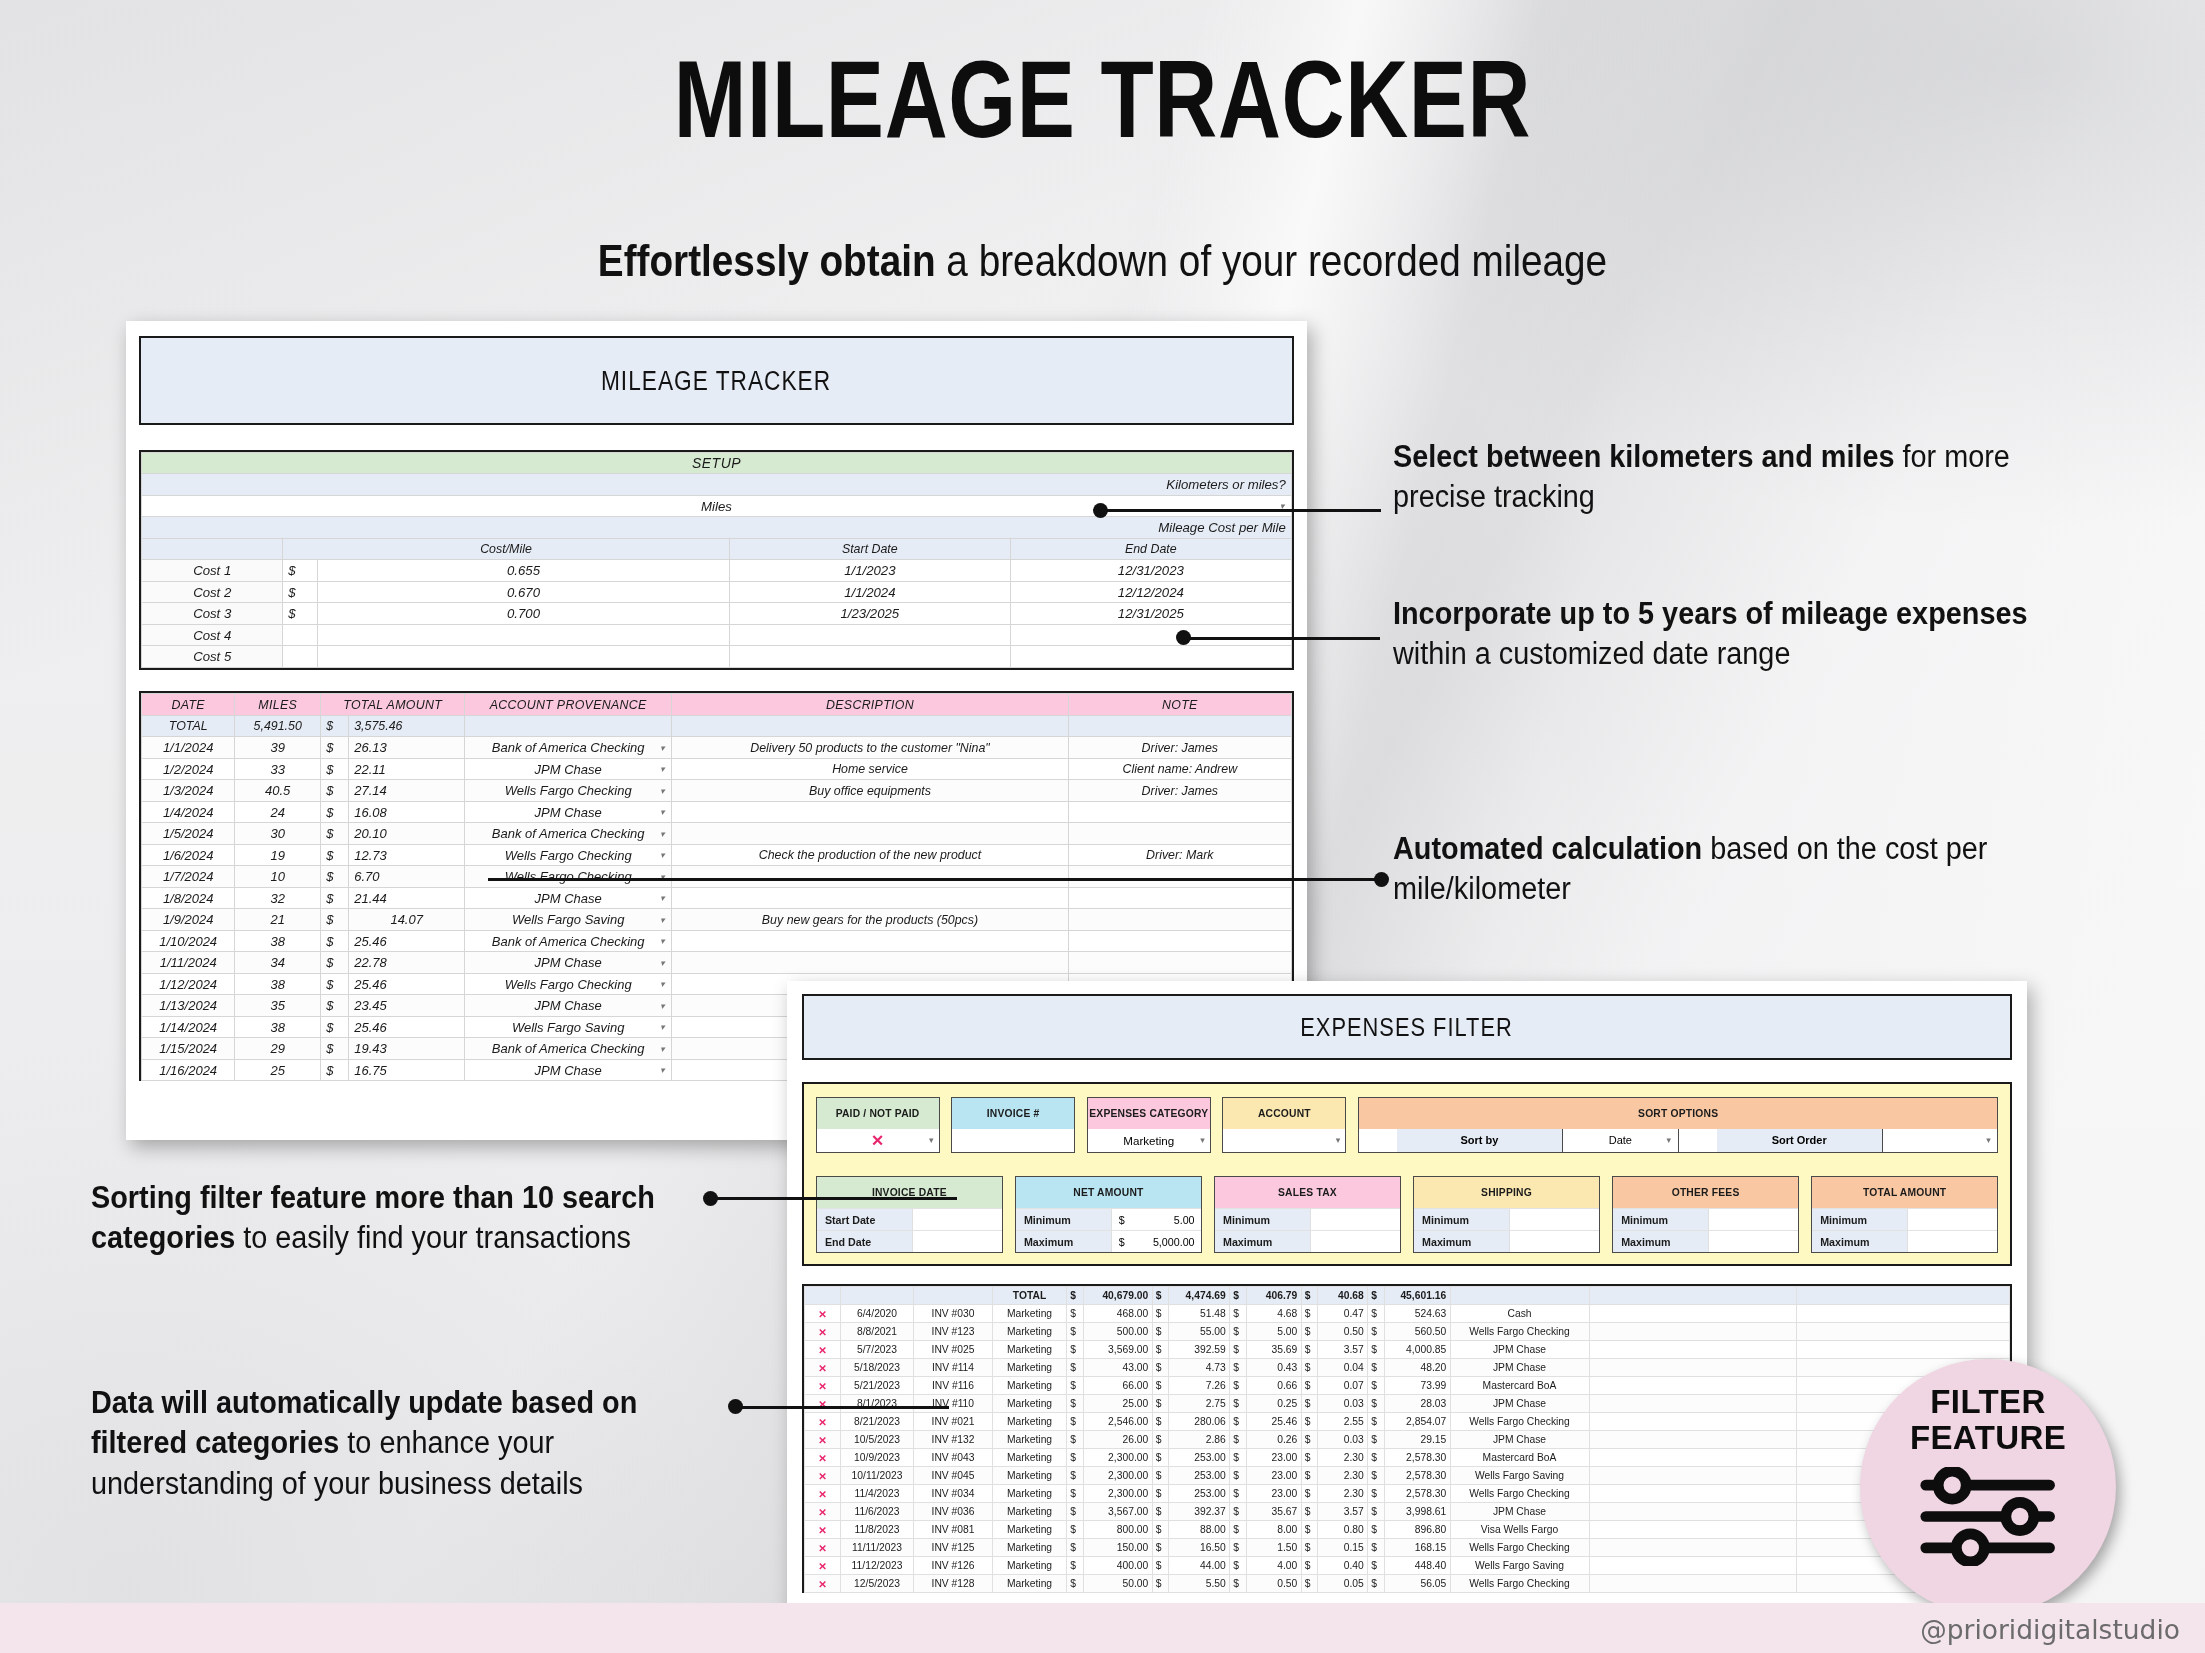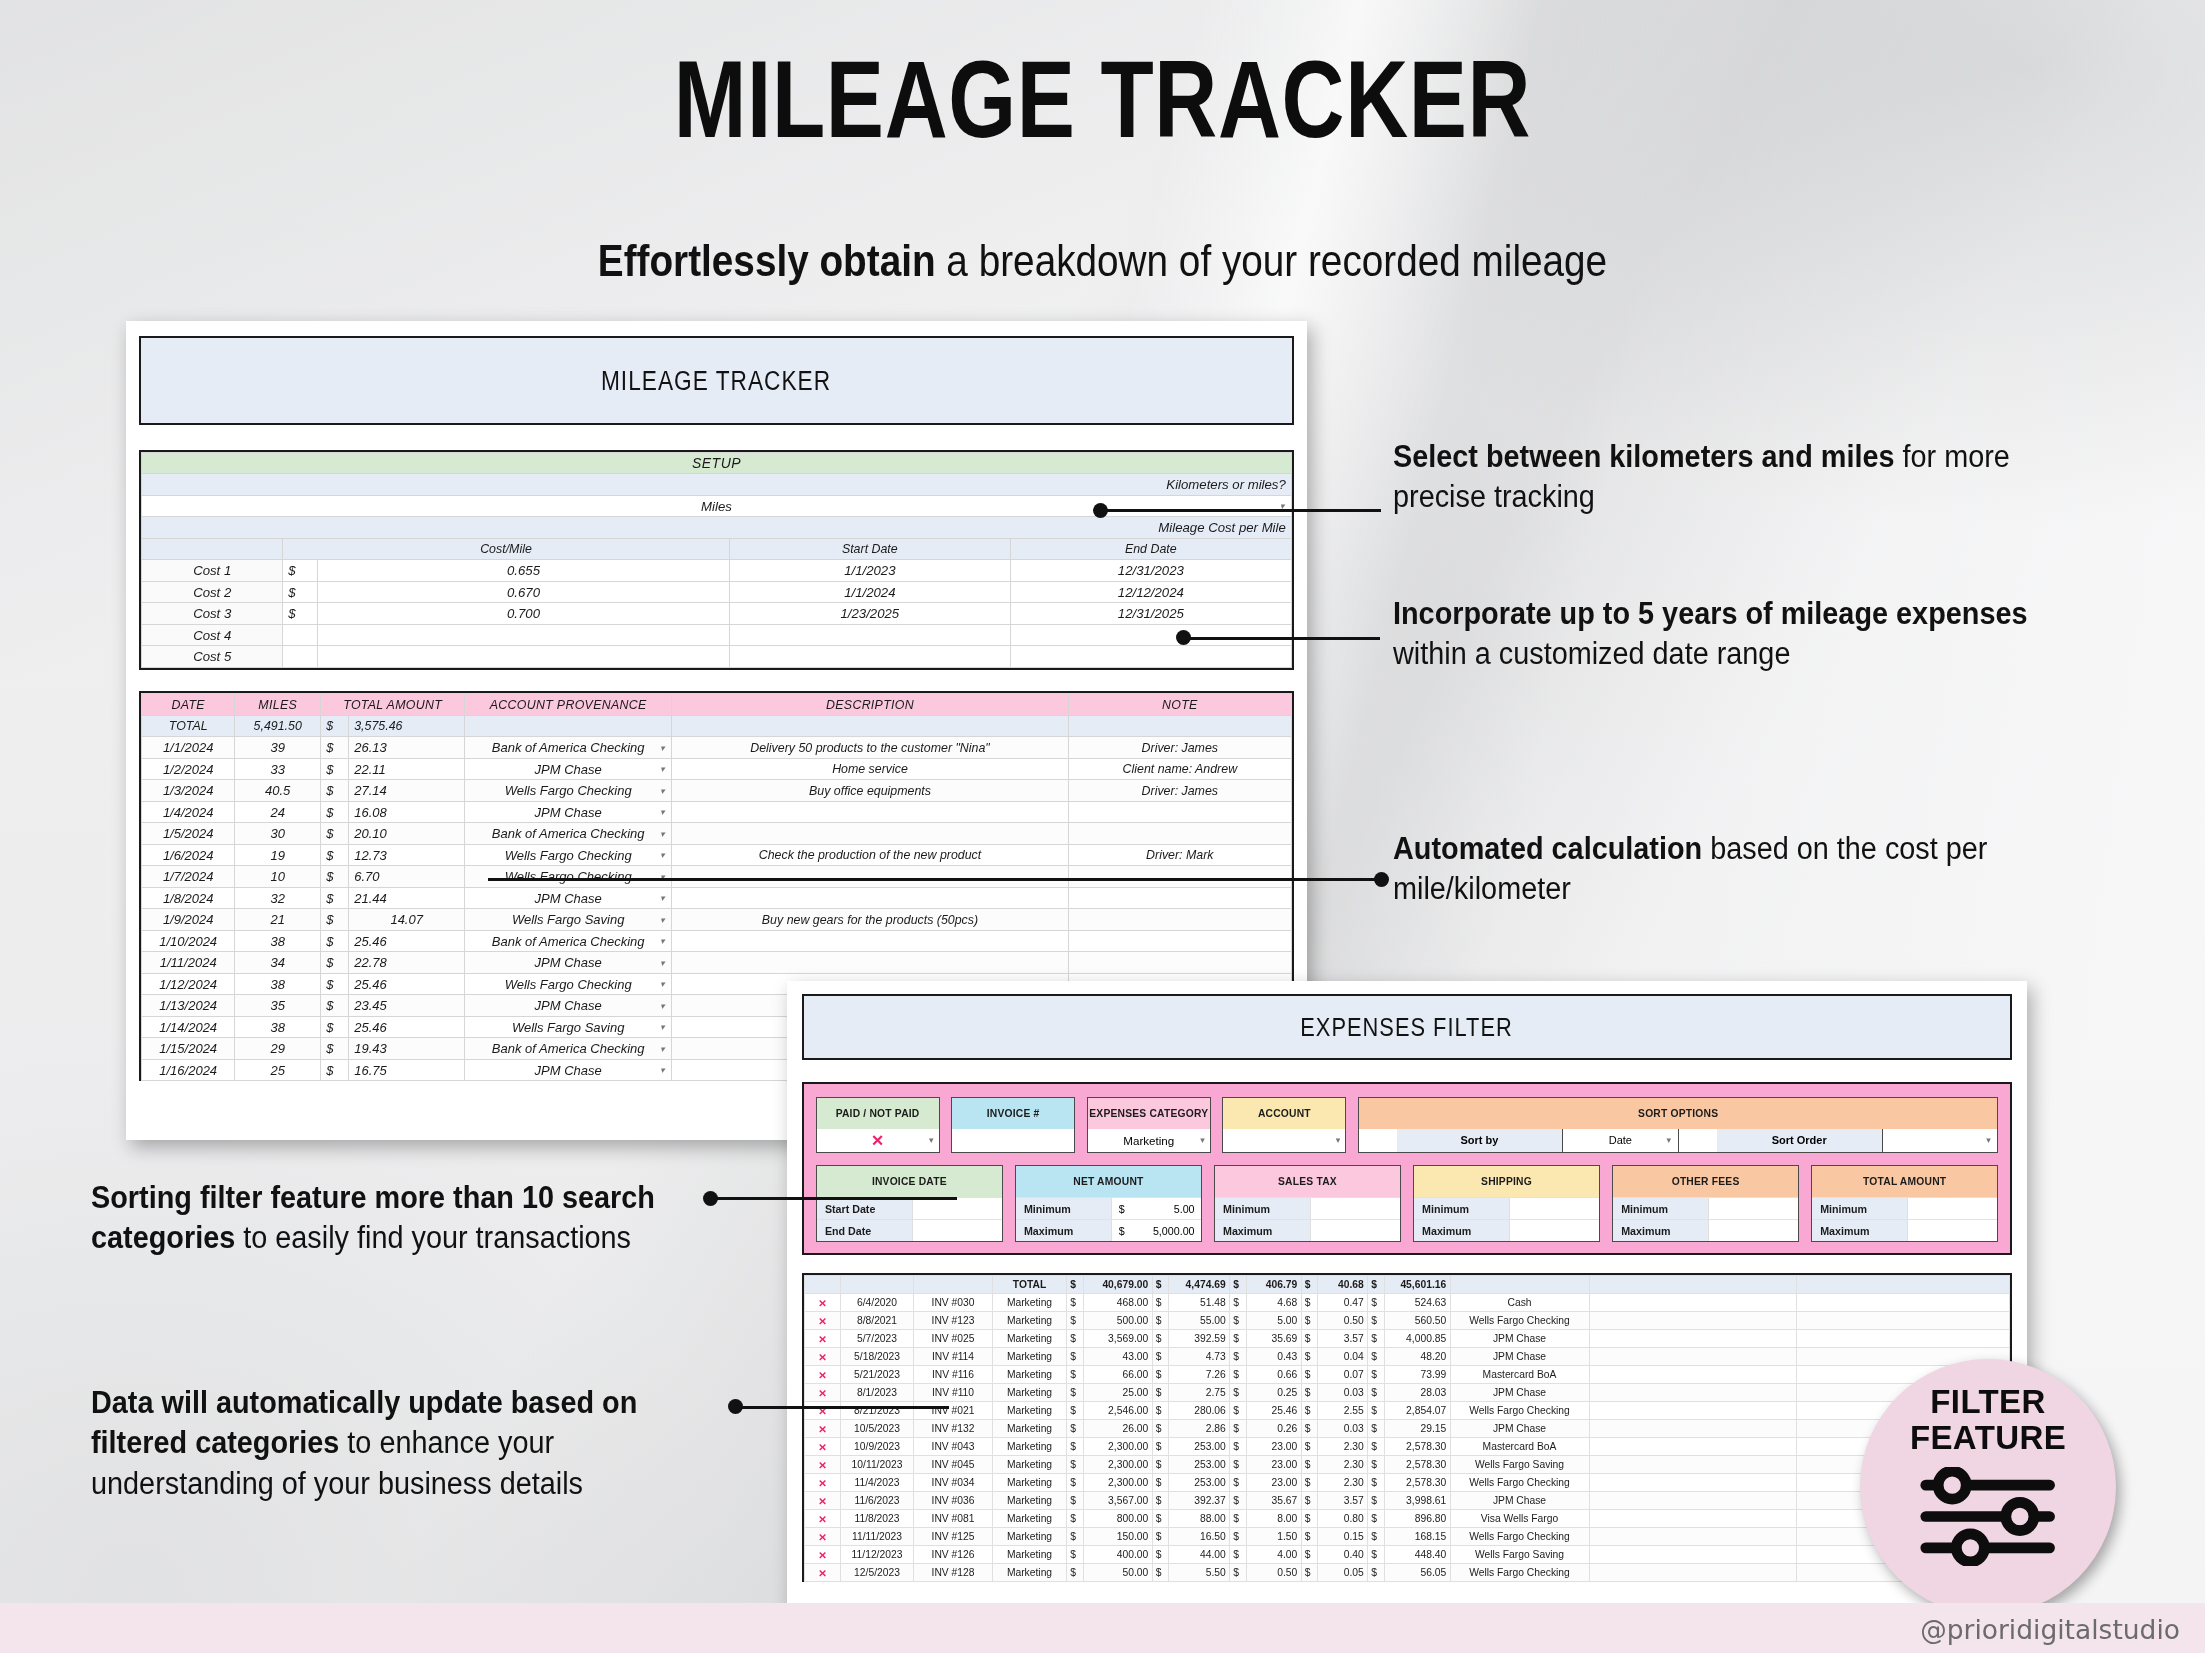--- a/index.html
+++ b/index.html
@@ -94,23 +94,23 @@
       border-bottom: 1.7px solid #555; }
   .mt-row td { height: 21.5px; text-align: center; font-size: 13px; }
   .mt-row td.acct { position: relative; }
   .mt-row td.desc, .mt-row td.note { font-size: 12.4px; }
   .mt-row:nth-child(odd) td { background: #fcfcfc; }
 
   
   #sheet-filter { left: 787px; top: 981px; width: 1240px; height: 641px; padding: 13.2px 15px 0 15px; }
   #filter-banner { height: 66px; line-height: 63px; font-size: 26px; }
 
-  #filter-panel { margin-top: 21.5px; border: 2.5px solid #1a1a1a; background: #f9a8d4; padding: 13.2px 11.6px 11.6px 11.6px; }
+  #filter-panel { margin-top: 21.5px; border: 2.5px solid #1a1a1a; background: #fef9c3; padding: 13.2px 11.6px 11.6px 11.6px; }
   .filter-row { display: flex; gap: 11.6px; }
-  .filter-row + .filter-row { margin-top: 12px; }
+  .filter-row + .filter-row { margin-top: 23px; }
   .fbox { border: 0.8px solid #4a4a4a; background: #fff; }
   .fbox .fh { text-align: center; font-weight: 700; font-size: 10.3px; letter-spacing: 0.2px;
       height: 31px; line-height: 31px; color: #1b1b1b; }
   .fbox .fv { height: 23px; line-height: 23px; text-align: center; font-size: 11.6px; position: relative;
       background: #fff; }
   .fbox .fv .caret { right: 5px; }
   .mm { display: flex; height: 22px; font-size: 10.7px; border-top: 0.8px solid #e2e2e2; }
   .mm .lbl { flex: 0 0 52%; background: #e6ecf6; font-weight: 700; padding-left: 8.3px; line-height: 22px;
       border-right: 0.8px solid #dfdfdf; color: #1b1b1b; }
   .mm .val { flex: 1; background: #fff; line-height: 22px; padding-right: 6.6px; text-align: right; position: relative; }

